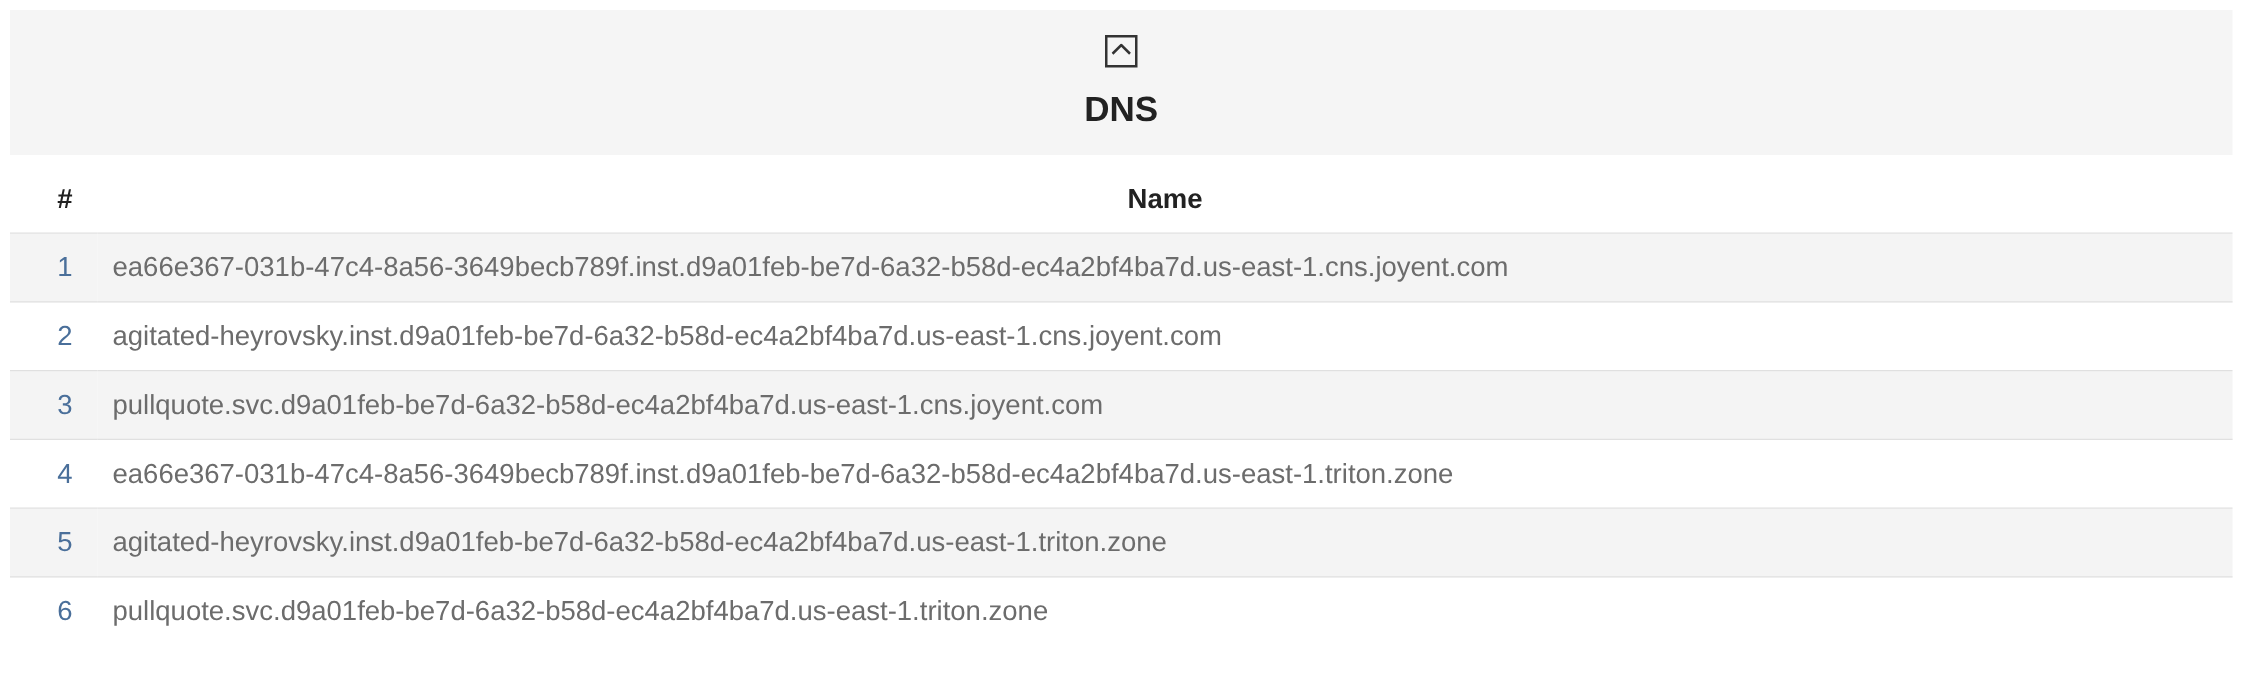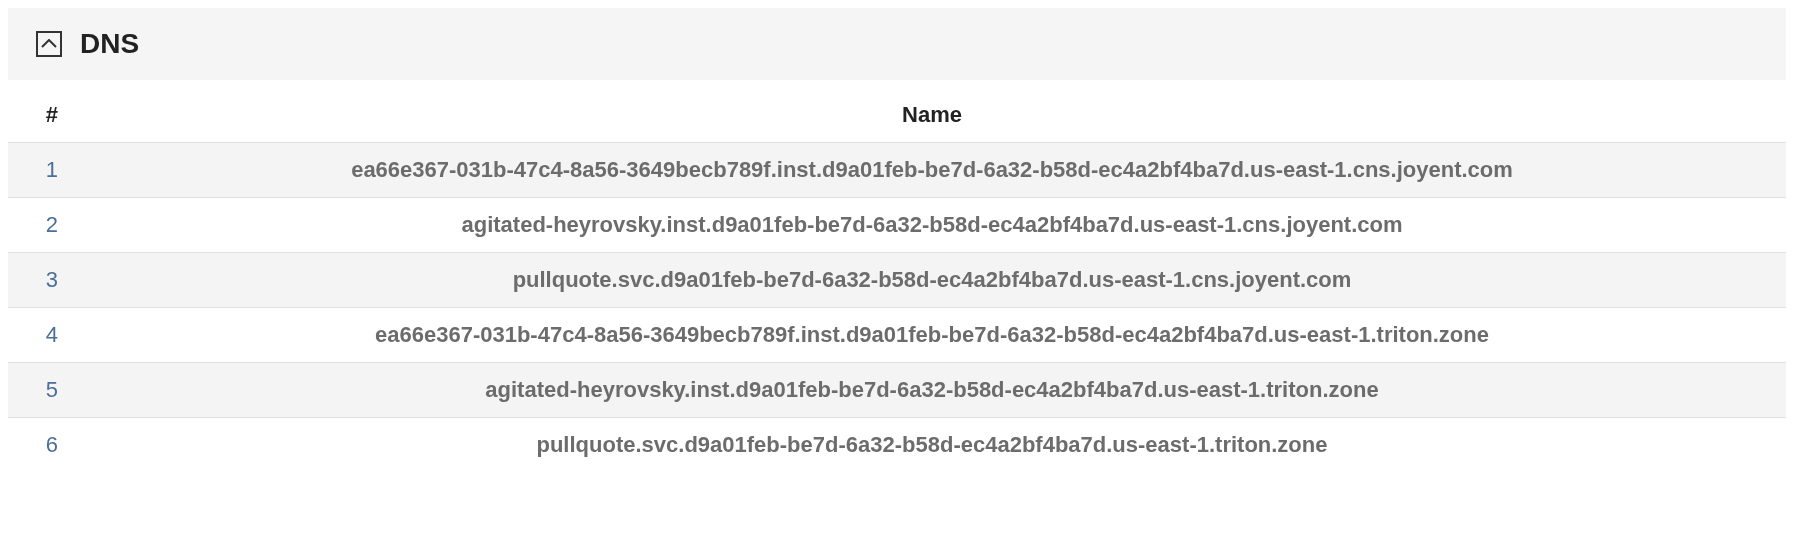--- a/index.html
+++ b/index.html
@@ -11,20 +11,21 @@
       font-family: "Helvetica Neue", Helvetica, Arial, sans-serif;
       background: #ffffff;
       color: #333333;
     }
     .panel-header {
       background: #f5f5f5;
       padding: 20px 28px;
       display: flex;
       align-items: center;
       gap: 18px;
+      flex-direction: column;
     }
     .chevron-box {
       width: 26px;
       height: 26px;
       border: 2px solid #333333;
       display: flex;
       align-items: center;
       justify-content: center;
       cursor: pointer;
     }
@@ -67,22 +68,21 @@
     .data-table tbody td.col-index {
       text-align: right;
       width: 70px;
       padding: 14px 20px 14px 28px;
       color: #4a6f9a;
       font-weight: 400;
     }
     .data-table tbody td.col-name {
       padding: 9px 12px;
       color: #6c6c6c;
-      font-weight: 700;
-      text-align: center;
+      font-weight: 400;
     }
   </style>
 </head>
 <body>
 
 <div class="panel-header">
   <div class="chevron-box">
     <span>
       <svg viewBox="0 0 16 10">
         <polyline points="1,8 8,1 15,8" fill="none" stroke="#333333" stroke-width="2"></polyline>

